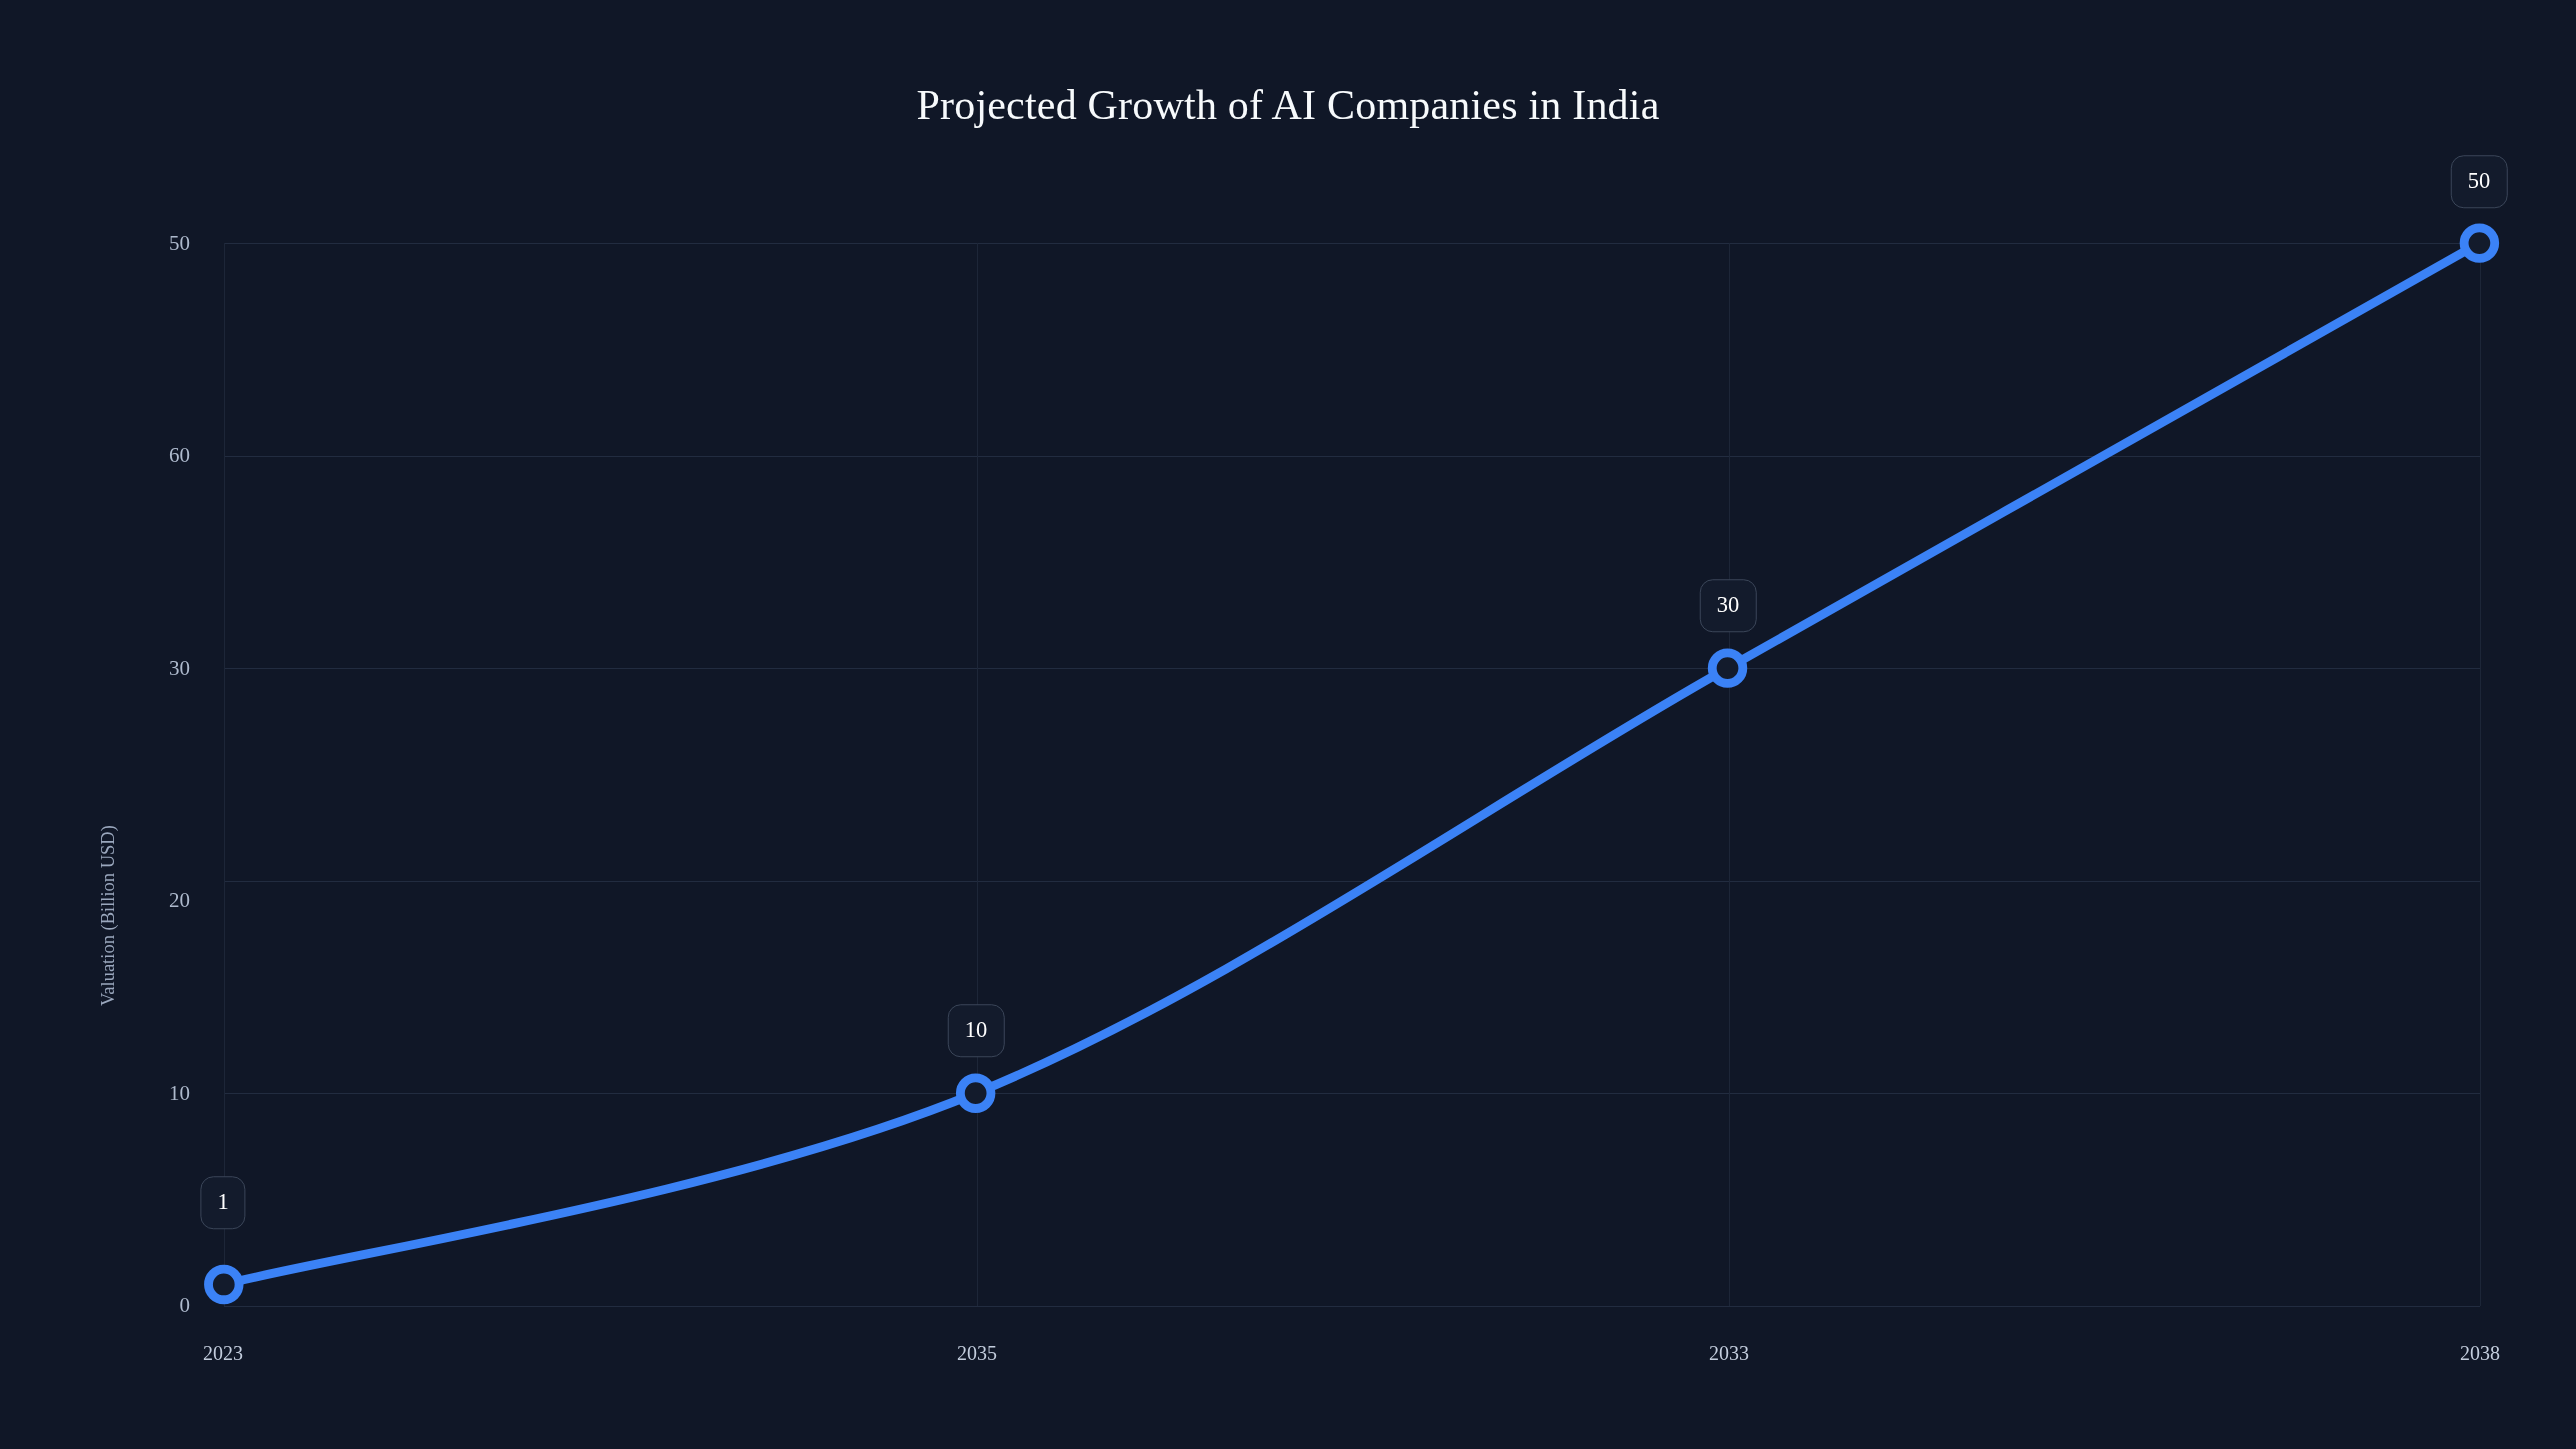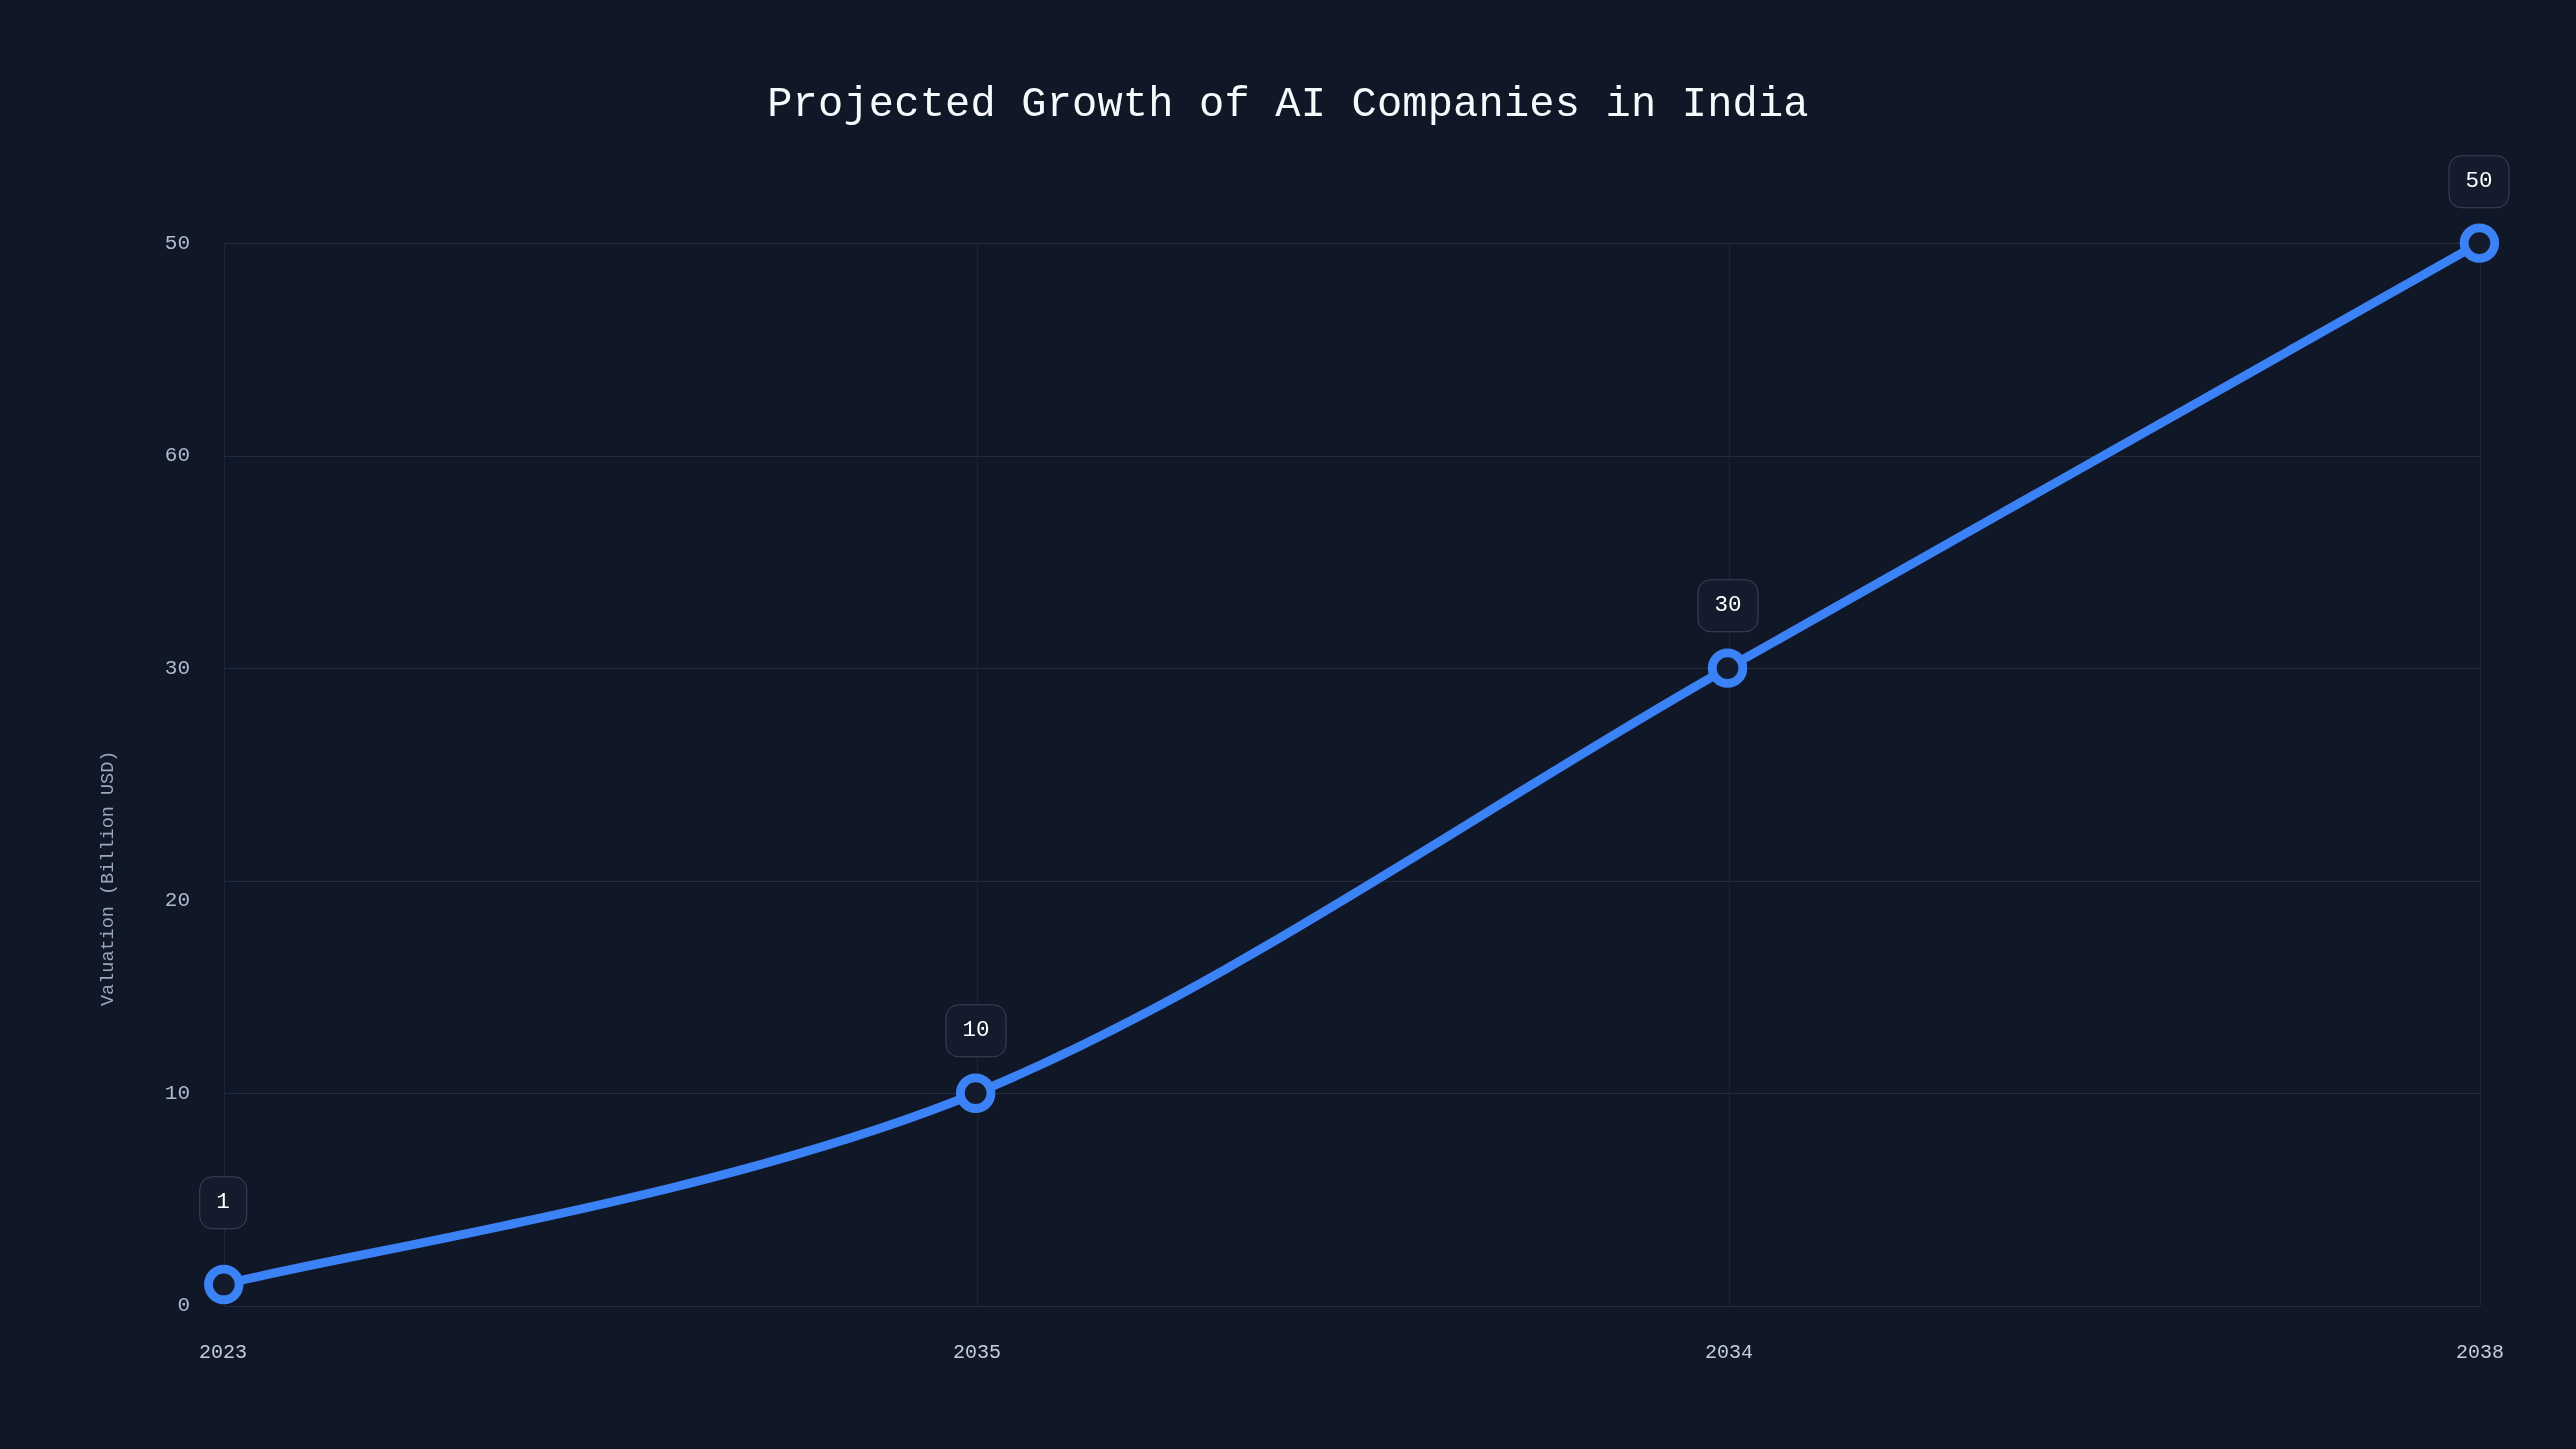--- a/index.html
+++ b/index.html
@@ -6,21 +6,21 @@
     margin: 0;
     padding: 0;
     background: #101727;
   }
   #page {
     position: relative;
     width: 2576px;
     height: 1449px;
     background: #101727;
     overflow: hidden;
-    font-family: Liberation Mono, monospace;
+    font-family: Liberation Serif, serif;
   }
 
   
   #chart-title {
     position: absolute;
     left: 0;
     top: 84px;
     width: 2576px;
     text-align: center;
     color: #f7fafc;
@@ -132,21 +132,21 @@
 
   <div class="ytick" style="top:233px;">50</div>
   <div class="ytick" style="top:445px;">60</div>
   <div class="ytick" style="top:658px;">30</div>
   <div class="ytick" style="top:870px;margin-top:20px;">20</div>
   <div class="ytick" style="top:1083px;">10</div>
   <div class="ytick" style="top:1295px;">0</div>
 
   <div class="xtick" style="left:102px;">2023</div>
   <div class="xtick" style="left:856px;">2035</div>
-  <div class="xtick" style="left:1608px;">2034</div>
+  <div class="xtick" style="left:1608px;">2033</div>
   <div class="xtick" style="left:2359px;">2038</div>
 
   <div id="plot">
     <div class="gridline-h" style="top:0px;"></div>
     <div class="gridline-h" style="top:213px;"></div>
     <div class="gridline-h" style="top:425px;"></div>
     <div class="gridline-h" style="top:638px;"></div>
     <div class="gridline-h" style="top:850px;"></div>
     <div class="gridline-h" style="top:1063px;"></div>
 

